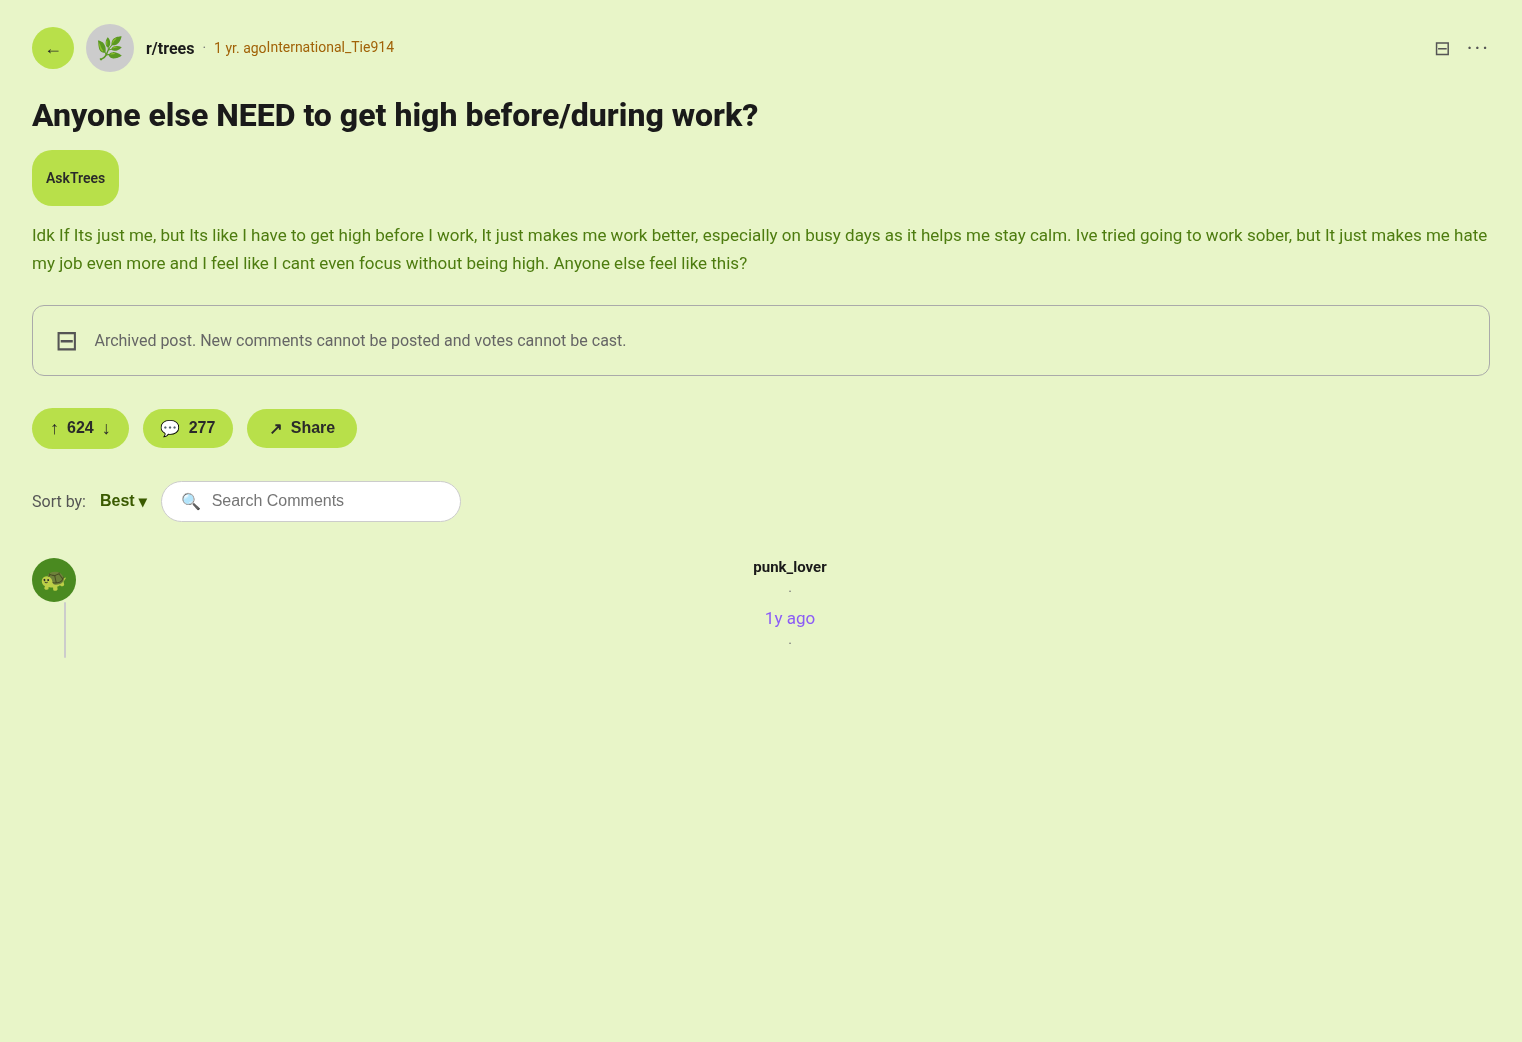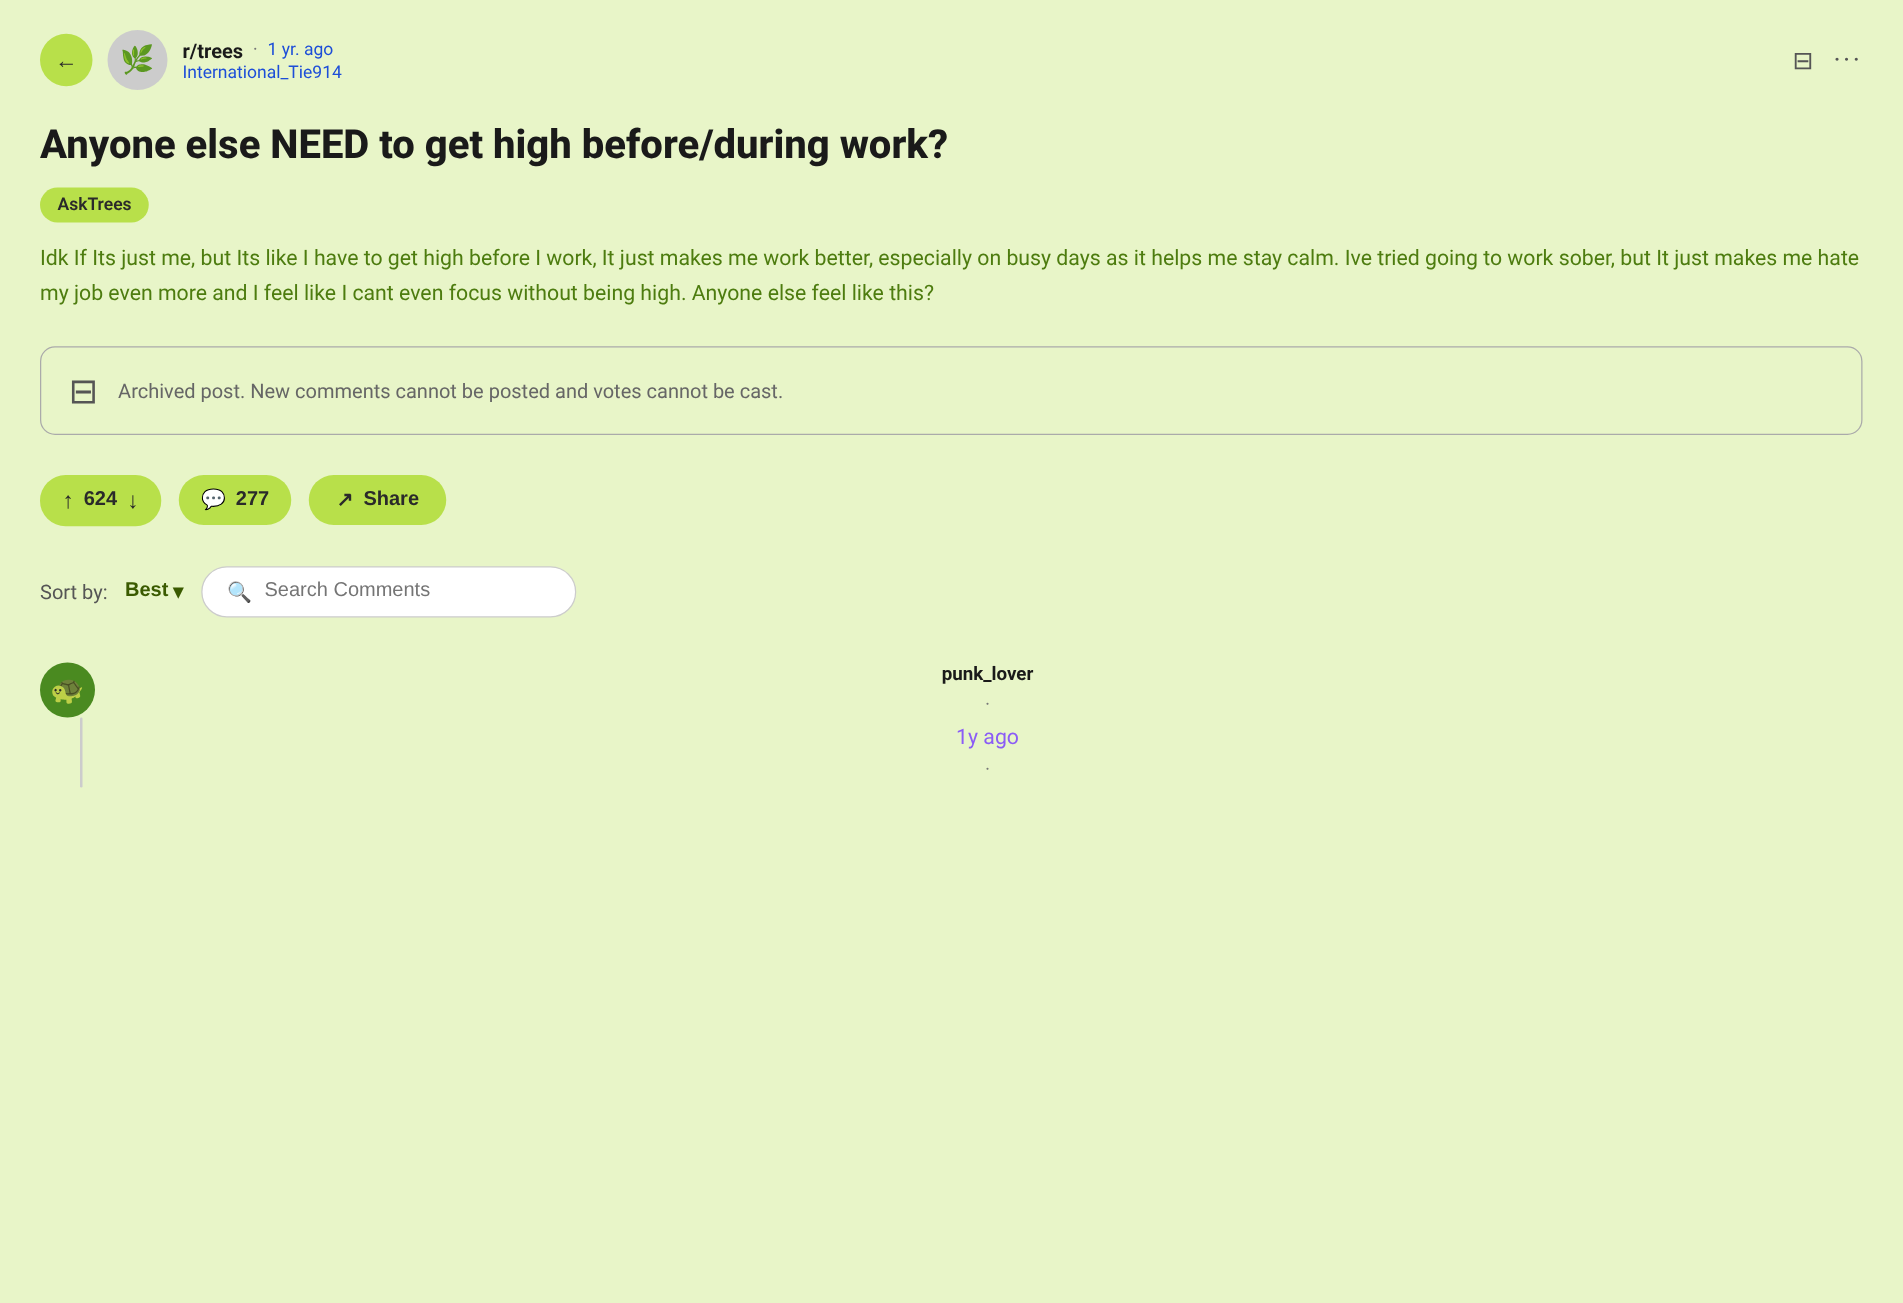--- a/index.html
+++ b/index.html
@@ -49,30 +49,30 @@
       background: #ccc;
       overflow: hidden;
       flex-shrink: 0;
       display: flex;
       align-items: center;
       justify-content: center;
       font-size: 22px;
     }
     .header-meta {
       display: flex;
-      flex-direction: column;
+      flex-direction: row;
     }
     .subreddit-name {
       font-weight: 700;
       font-size: 16px;
       color: #1a1a1a;
     }
     .post-meta {
       font-size: 14px;
-      color: #1d4ed8;
+      color: #a16207;
     }
     .header-right {
       display: flex;
       align-items: center;
       gap: 16px;
     }
     .archive-icon-header {
       font-size: 20px;
       color: #555;
       cursor: pointer;
@@ -88,21 +88,21 @@
       font-weight: 800;
       line-height: 1.2;
       color: #1a1a1a;
       margin-bottom: 16px;
       margin-top: 24px;
     }
     .tag-badge {
       display: inline-block;
       background-color: #b8e04a;
       color: #2a2a2a;
-      padding: 6px 14px;
+      padding: 20px 14px;
       border-radius: 20px;
       font-size: 14px;
       font-weight: 600;
       margin-bottom: 16px;
     }
     .post-body {
       font-size: 17px;
       line-height: 1.6;
       color: #4d7c0f;
       margin-bottom: 28px;

